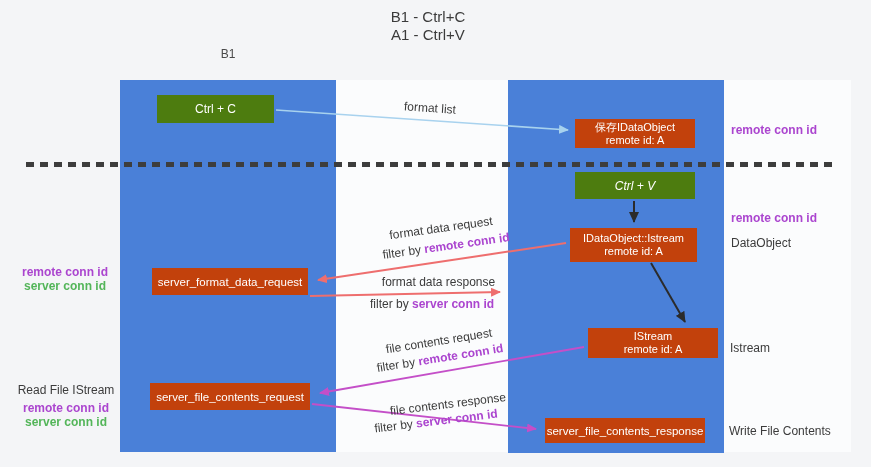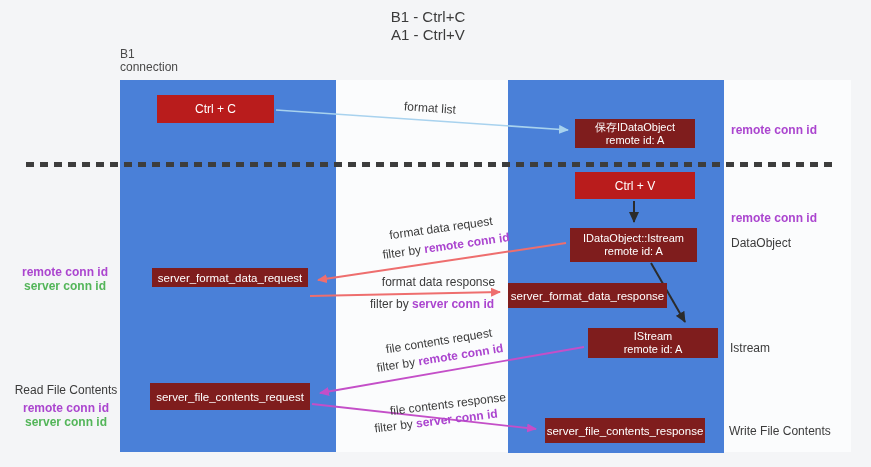--- a/index.html
+++ b/index.html
@@ -8,40 +8,40 @@
     background:#f4f5f7;
     font-family:"Liberation Sans", sans-serif;
     color:#3b3b3b;
   }
   .abs{position:absolute;}
   #content-panel{left:120px;top:80px;width:731px;height:372px;background:#fbfcfd;}
   .lifeline{top:80px;width:216px;height:372px;background:#4a80d8;}
   #lifeline-b1{left:120px;}
   #lifeline-a1{left:508px;height:373px;}
   #page-title{left:0;top:8px;width:856px;text-align:center;font-size:15px;line-height:18px;color:#3b3b3b;}
-  .col-header{top:48px;width:216px;font-size:12px;line-height:13px;color:#4a4a4a;}
+  .col-header{top:48px;width:216px;text-align:center;font-size:12px;line-height:13px;color:#4a4a4a;}
   #col-header-left{left:120px;}
   #col-header-right{left:508px;}
   #phase-divider{
     left:26px;top:162px;width:812px;height:5px;
     background:repeating-linear-gradient(90deg,#3d3d3d 0 8px,transparent 8px 14px);
   }
   .node{
     display:flex;align-items:center;justify-content:center;text-align:center;
     color:#fff;white-space:nowrap;
   }
-  .green{background:#b91c1c;font-size:12px;}
-  .orange{background:#7f1d1d;}
+  .green{background:#4d7c0f;font-size:12px;}
+  .orange{background:#c2410c;}
   .one-line{font-size:11.5px;}
   .two-line{font-size:11px;line-height:13px;flex-direction:column;}
   #box-ctrl-c{left:157px;top:95px;width:117px;height:28px;}
   #box-save-dataobject{left:575px;top:119px;width:120px;height:29px;}
-  #box-ctrl-v{left:575px;top:172px;width:120px;height:27px;}
+  #box-ctrl-v{left:575px;top:172px;width:120px;height:27px;font-style:italic;}
   #box-getdata{left:570px;top:228px;width:127px;height:34px;}
-  #box-format-request{left:152px;top:268px;width:156px;height:19px;}
+  #box-format-request{left:152px;top:268px;width:156px;height:27px;}
   #box-format-response{left:508px;top:283px;width:159px;height:25px;}
   #box-istream{left:588px;top:328px;width:130px;height:30px;}
   #box-file-request{left:150px;top:383px;width:160px;height:27px;}
   #box-file-response{left:545px;top:418px;width:160px;height:25px;}
   .alabel{font-size:12px;color:#3b3b3b;text-align:center;white-space:nowrap;}
   .purple{color:#ab45cf;font-weight:bold;}
   .greentx{color:#53b559;font-weight:bold;}
   .plain{color:#3b3b3b;font-weight:normal;}
   .sidelabel{font-size:12px;white-space:nowrap;}
   #lbl-format-list{left:380px;top:101px;width:100px;transform:rotate(4deg);}
@@ -72,21 +72,20 @@
   <div class="abs lifeline" id="lifeline-b1"></div>
   <div class="abs lifeline" id="lifeline-a1"></div>
 
   <div class="abs" id="page-title">
     <div>B1 - Ctrl+C</div>
     <div>A1 - Ctrl+V</div>
   </div>
 
   <div class="abs col-header" id="col-header-left">
     <div>B1</div>
-    <div>connection</div>
   </div>
 
   <svg class="abs" id="arrows" width="871" height="467">
     <defs>
       <marker id="head-blue" markerUnits="userSpaceOnUse" markerWidth="10" markerHeight="9" refX="9" refY="4.5" orient="auto">
           <path d="M0,0 L10,4.5 L0,9 Z" fill="#a8d2ee"></path>
         </marker>
       <marker id="head-black" markerUnits="userSpaceOnUse" markerWidth="11" markerHeight="10" refX="10" refY="5" orient="auto">
           <path d="M0,0 L11,5 L0,10 Z" fill="#2b2b2b"></path>
         </marker>
@@ -123,23 +122,20 @@
 
   <div class="abs node orange two-line" id="box-getdata">
     <span>IDataObject::Istream</span>
     <span>remote id: A</span>
   </div>
 
   <div class="abs node orange one-line" id="box-format-request">
     <span>server_format_data_request</span>
   </div>
 
-  <div class="abs node orange one-line" id="box-format-response">
-    <span>server_format_data_response</span>
-  </div>
 
   <div class="abs node orange two-line" id="box-istream">
     <span>IStream</span>
     <span>remote id: A</span>
   </div>
 
   <div class="abs node orange one-line" id="box-file-response">
     <span>server_file_contents_response</span>
   </div>
 
@@ -168,21 +164,21 @@
   <div class="abs alabel" id="lbl-file-resp-2">
     <span class="plain">filter by </span><span class="purple">server conn id</span>
   </div>
 
   <div class="abs sidelabel" id="left-labels-top">
     <div class="purple">remote conn id</div>
     <div class="greentx">server conn id</div>
   </div>
 
   <div class="abs sidelabel" id="left-labels-bottom">
-    <div class="plain">Read File Contents</div>
+    <div class="plain">Read File IStream</div>
     <div class="gap"></div>
     <div class="purple">remote conn id</div>
     <div class="greentx">server conn id</div>
   </div>
 
   <div class="abs sidelabel purple" id="rlabel-1">remote conn id</div>
   <div class="abs sidelabel purple" id="rlabel-2">remote conn id</div>
   <div class="abs sidelabel plain" id="rlabel-dataobject">DataObject</div>
   <div class="abs sidelabel plain" id="rlabel-istream">Istream</div>
   <div class="abs sidelabel plain" id="rlabel-write">Write File Contents</div>

